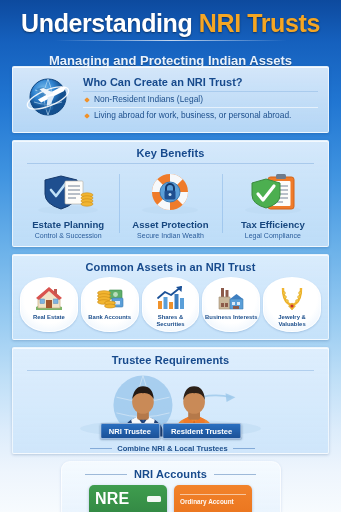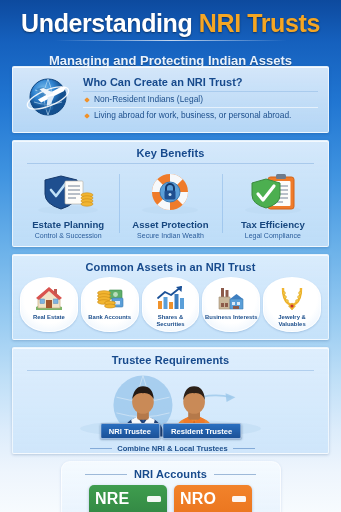--- a/index.html
+++ b/index.html
@@ -388,24 +388,20 @@
     <div class="cards">
       <div class="acct-card nre">
         <div class="acct-top">
           <span class="acct-code">NRE</span>
           <span class="acct-chip"></span>
         </div>
         <div class="acct-line"></div>
         <div class="acct-sub">External Account</div>
       </div>
       <div class="acct-card nro">
-        <div class="acct-top">
-          <span class="acct-code">NRO</span>
-          <span class="acct-chip"></span>
-        </div>
         <div class="acct-line"></div>
         <div class="acct-sub">Ordinary Account</div>
       </div>
     </div>
 
   </div>
 
 </div>
 
 </body></html>

